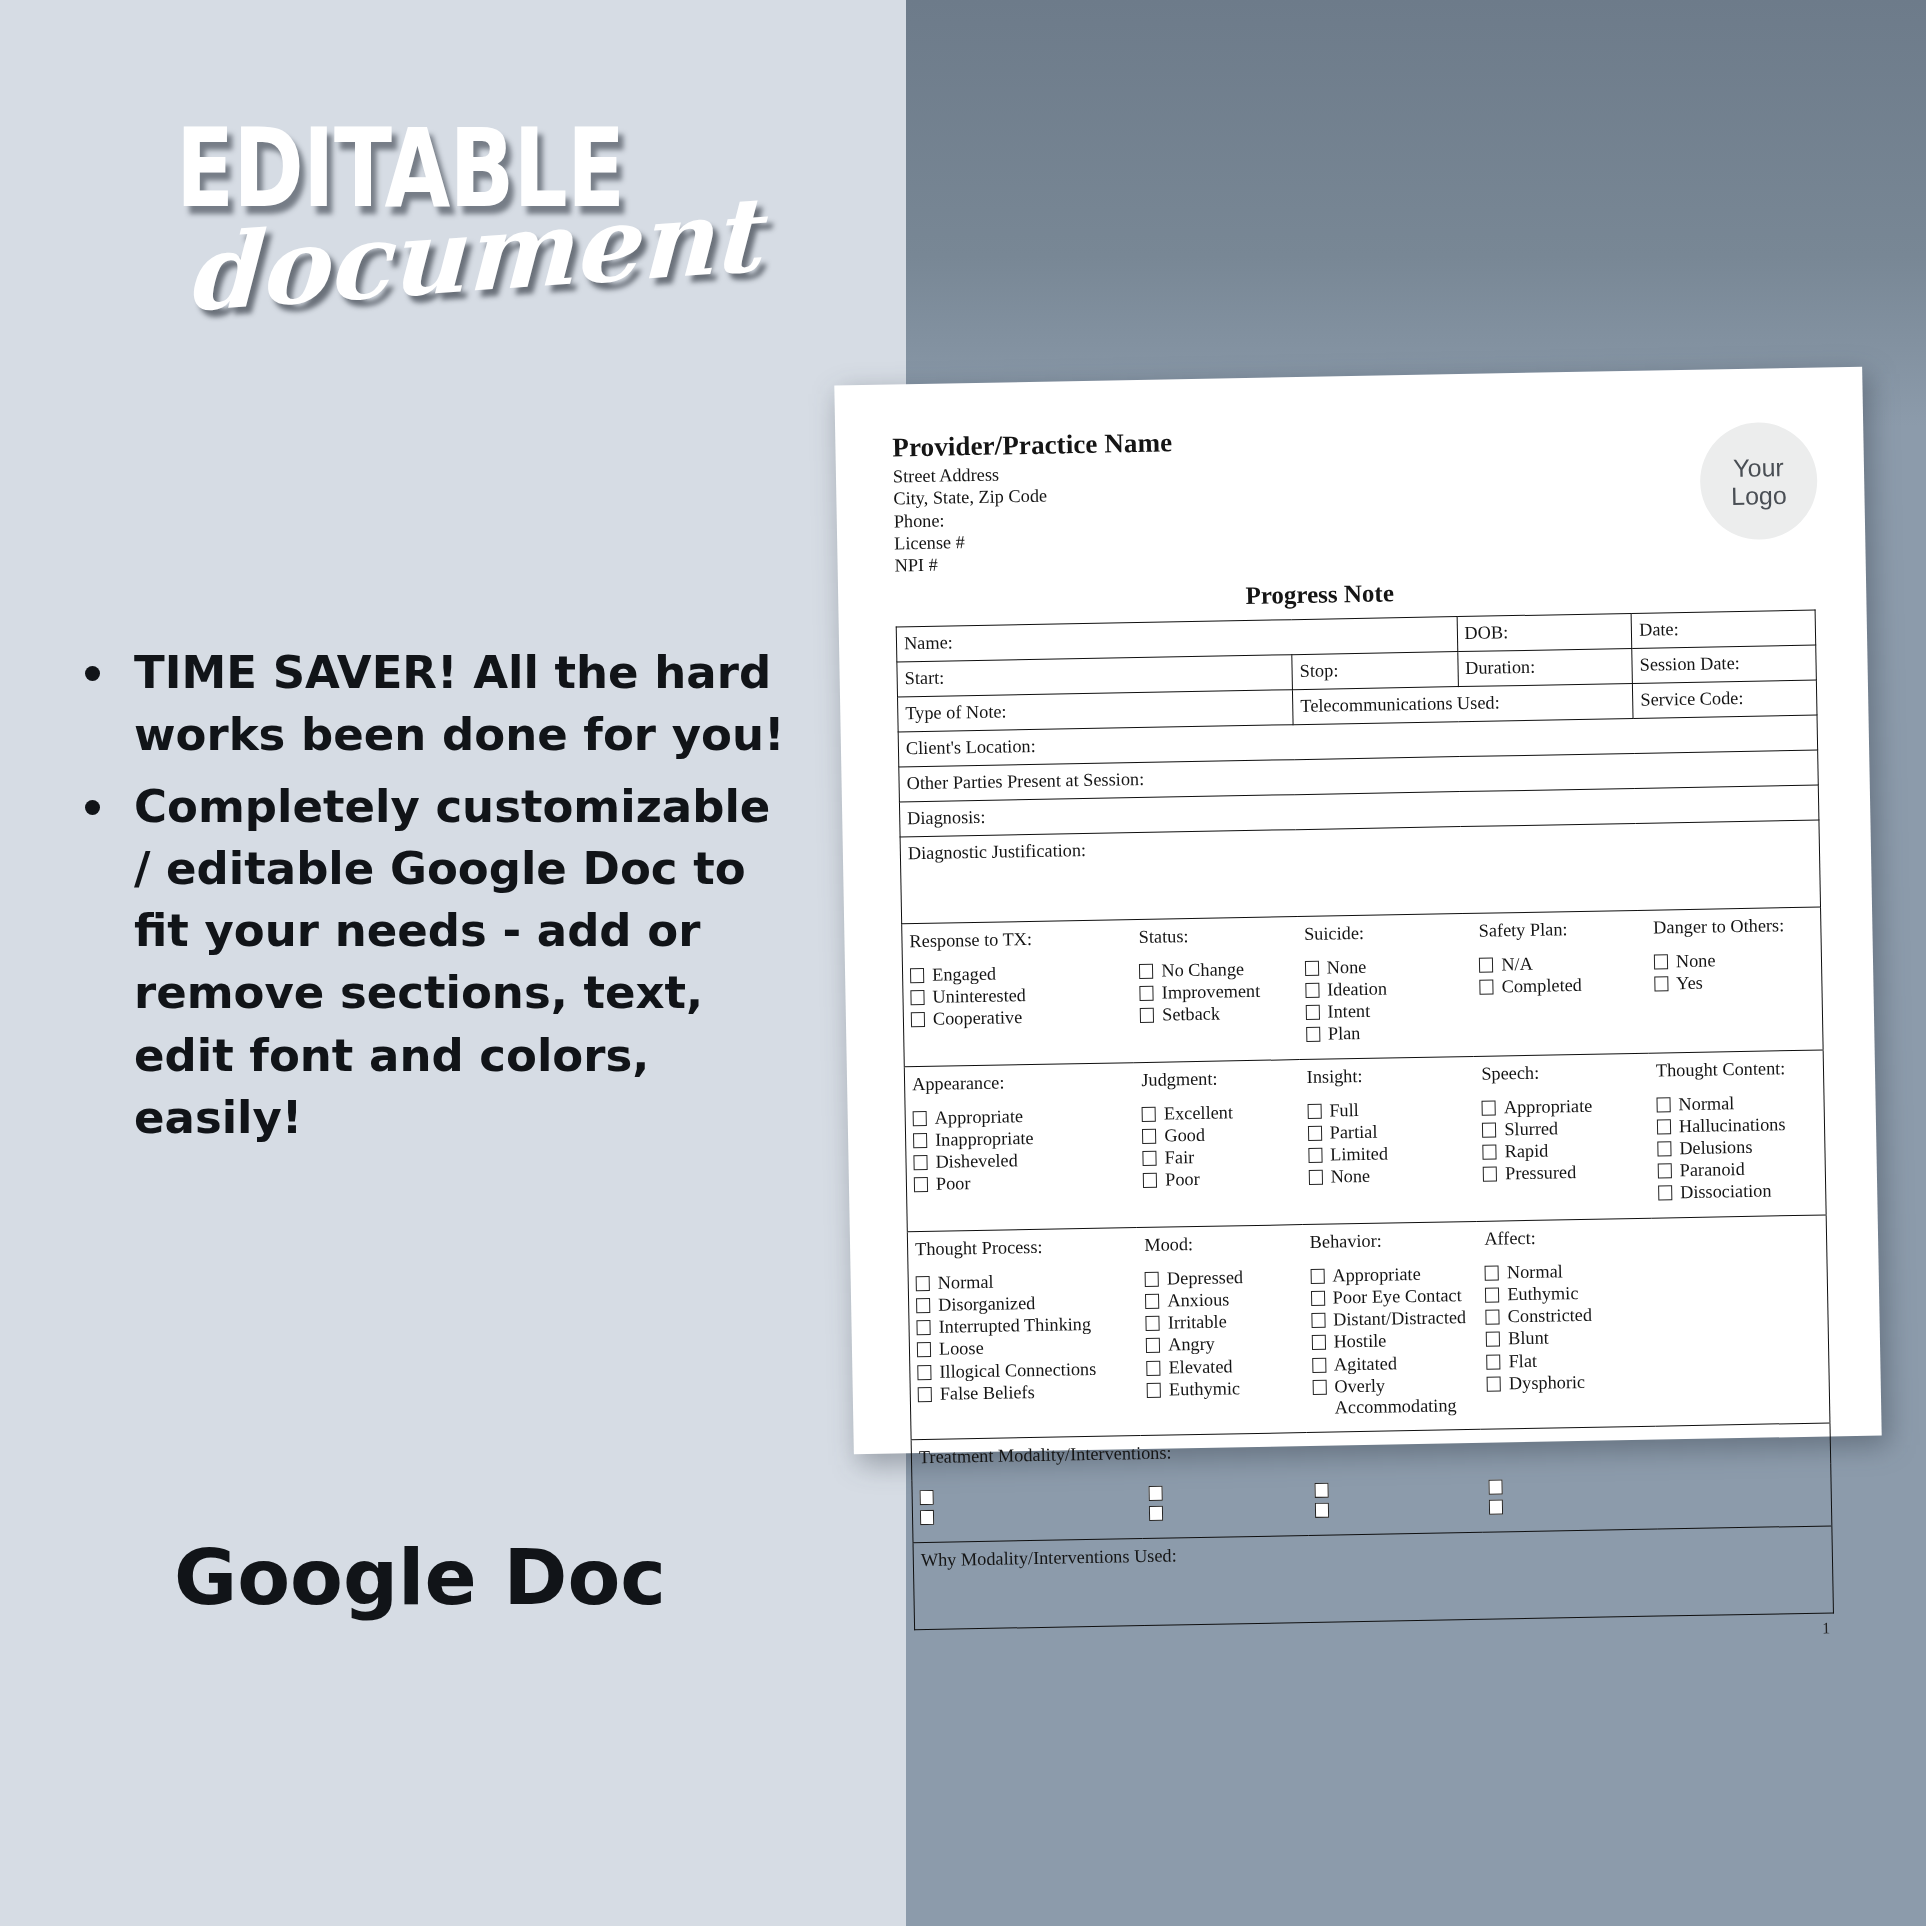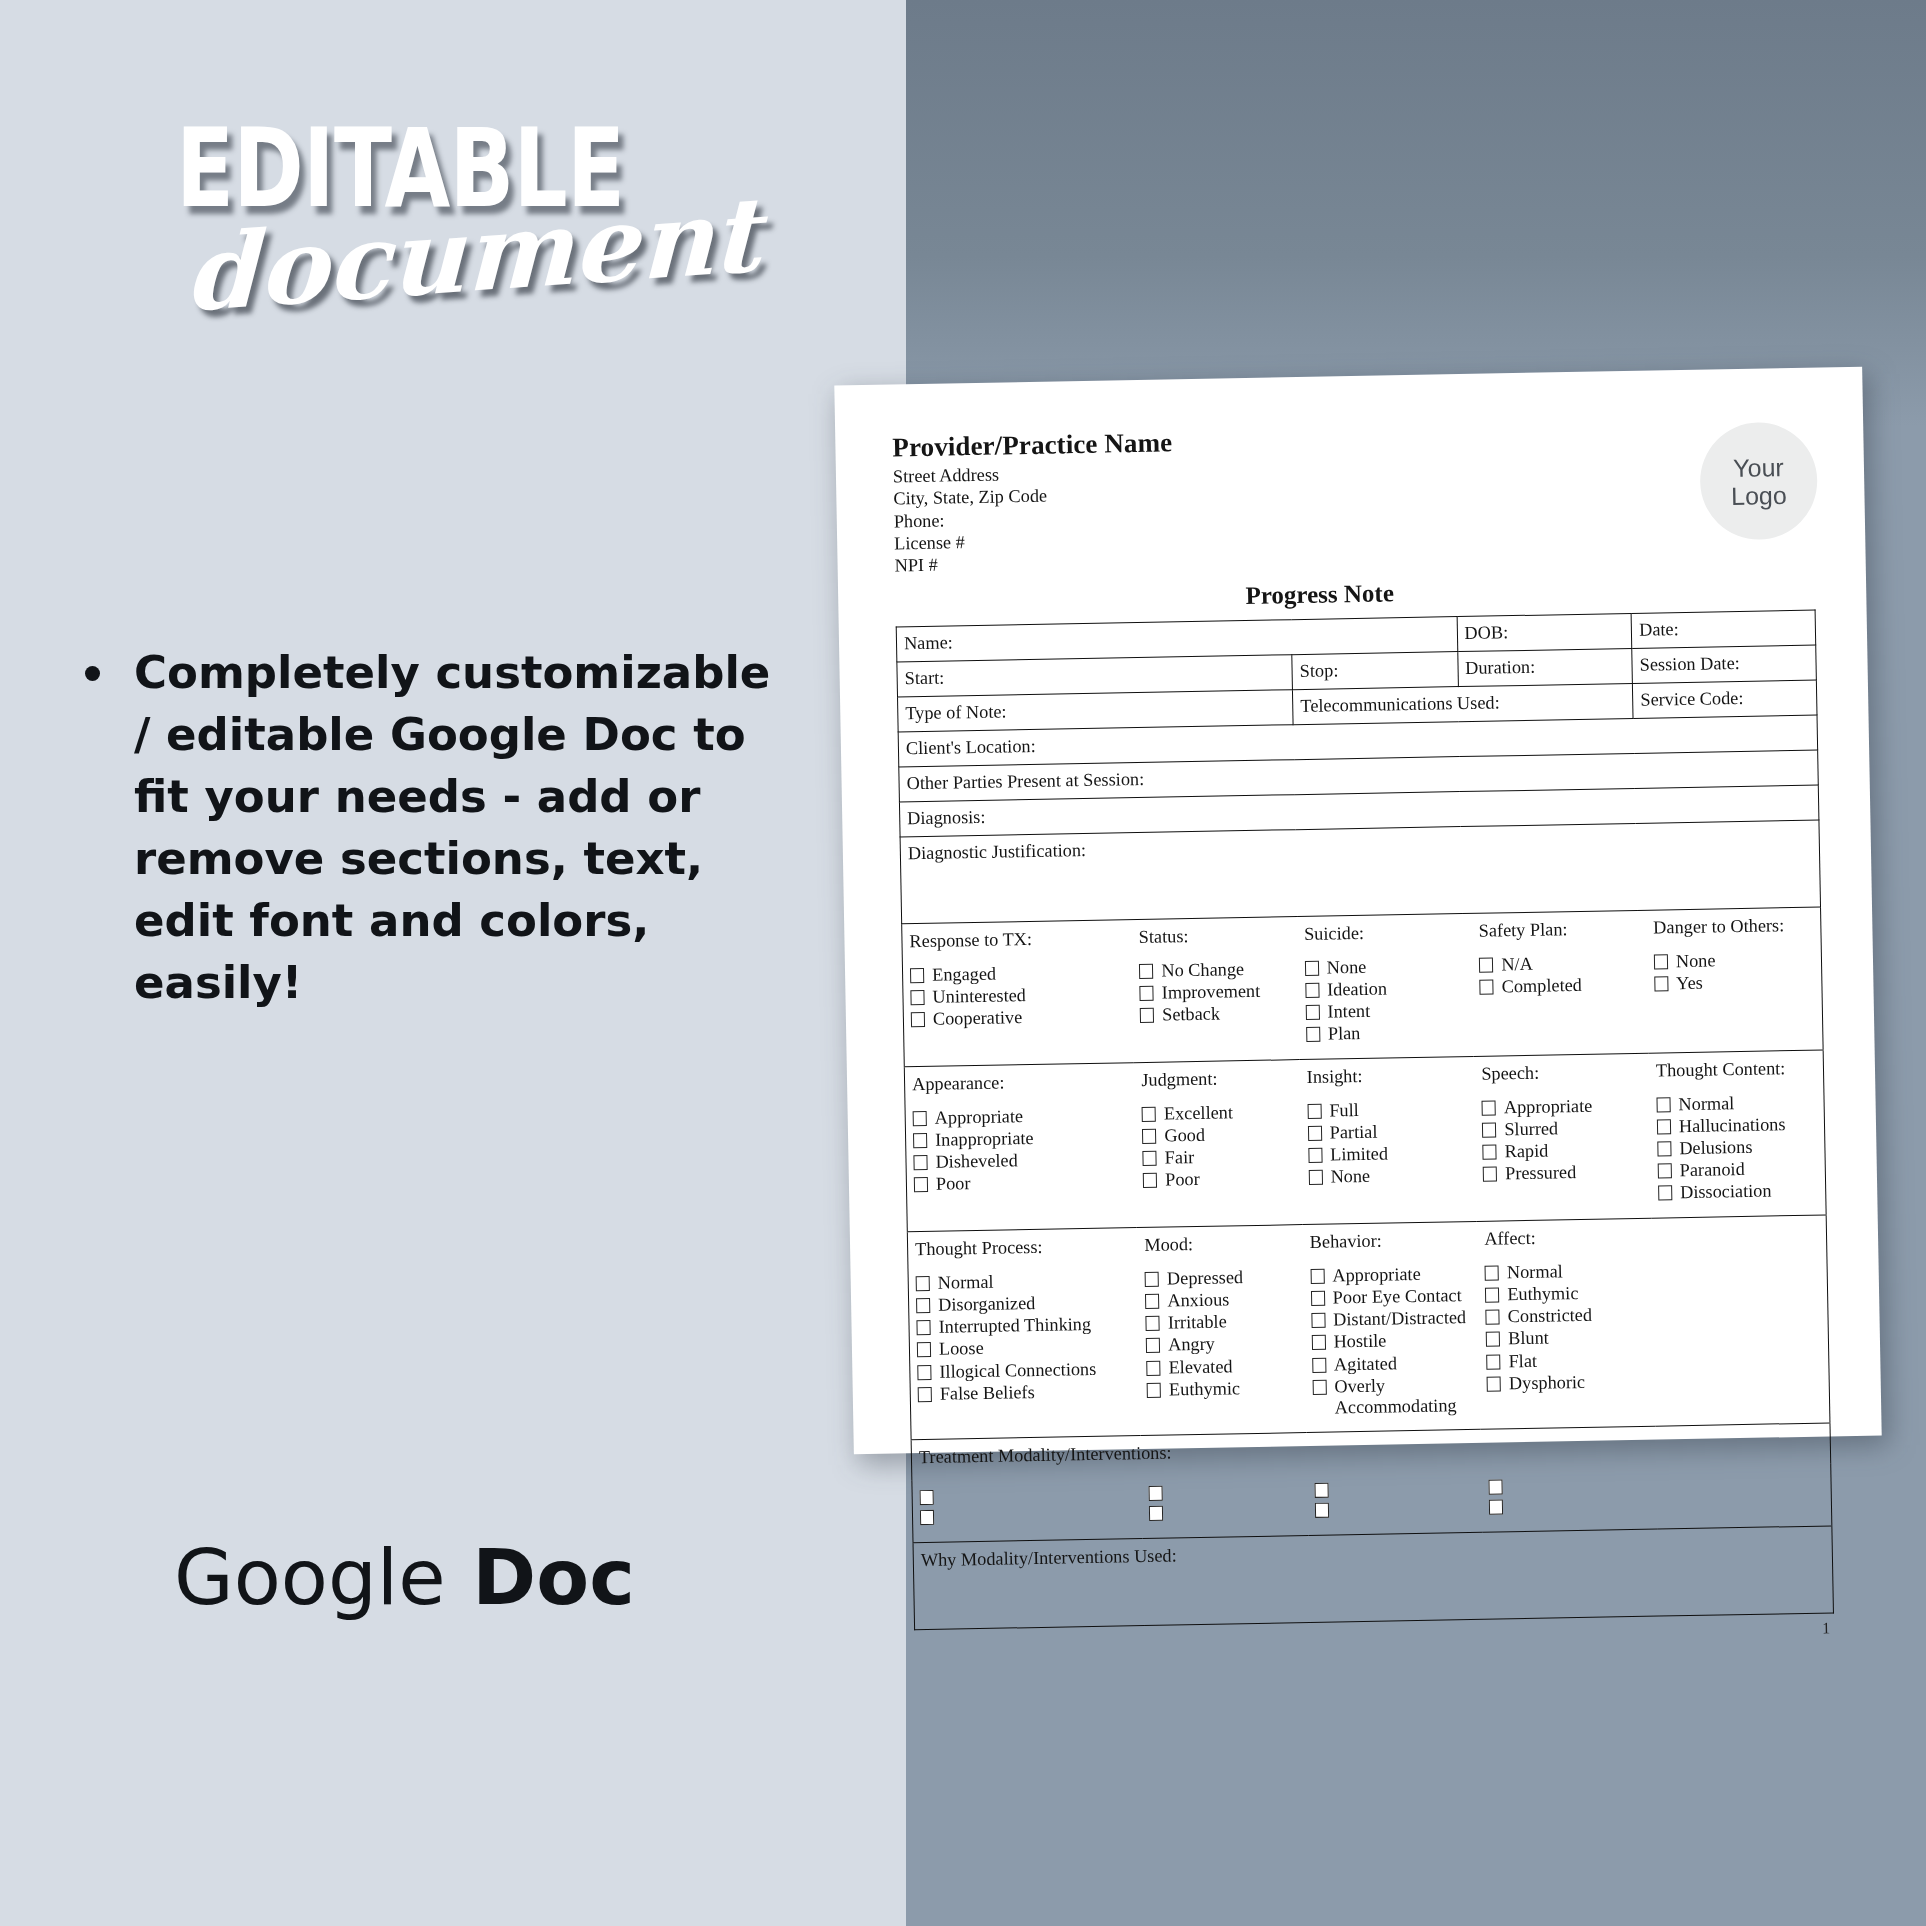--- a/index.html
+++ b/index.html
@@ -80,21 +80,21 @@
     background: #111418;
   }
 
   #footer-brand {
     position: absolute; left: 174px; top: 1533px;
     font-family: "DejaVu Sans", sans-serif;
     font-size: 77px;
     color: #111418;
     white-space: nowrap;
   }
-  #footer-brand .strong { font-weight: normal; }
+  #footer-brand .strong { font-weight: bold; }
   #footer-brand .light { font-weight: bold; }
 
   
   #page-shadow {
     position: absolute;
     left: 849px; top: 384px;
     width: 1030px; height: 1071px;
     background: rgba(30,38,48,0.35);
     filter: blur(14px);
     transform: rotate(-1.05deg);
@@ -202,20 +202,21 @@
 <div id="bg-right-dark"></div>
 
 <div id="promo">
 
   <div id="headline-wrap">
     <div id="headline-main">EDITABLE</div>
     <div id="headline-script">document</div>
   </div>
 
   <ul id="bullets">
+    <li>TIME SAVER!  All the hard works been done for you!</li>
     <li>Completely customizable / editable Google Doc to fit your needs - add or remove sections, text, edit font and colors, easily!</li>
   </ul>
 
   <div id="footer-brand">
     <span class="strong">Google</span><span class="light"> Doc</span>
   </div>
 
 </div>
 
 <div id="page-shadow"></div>

